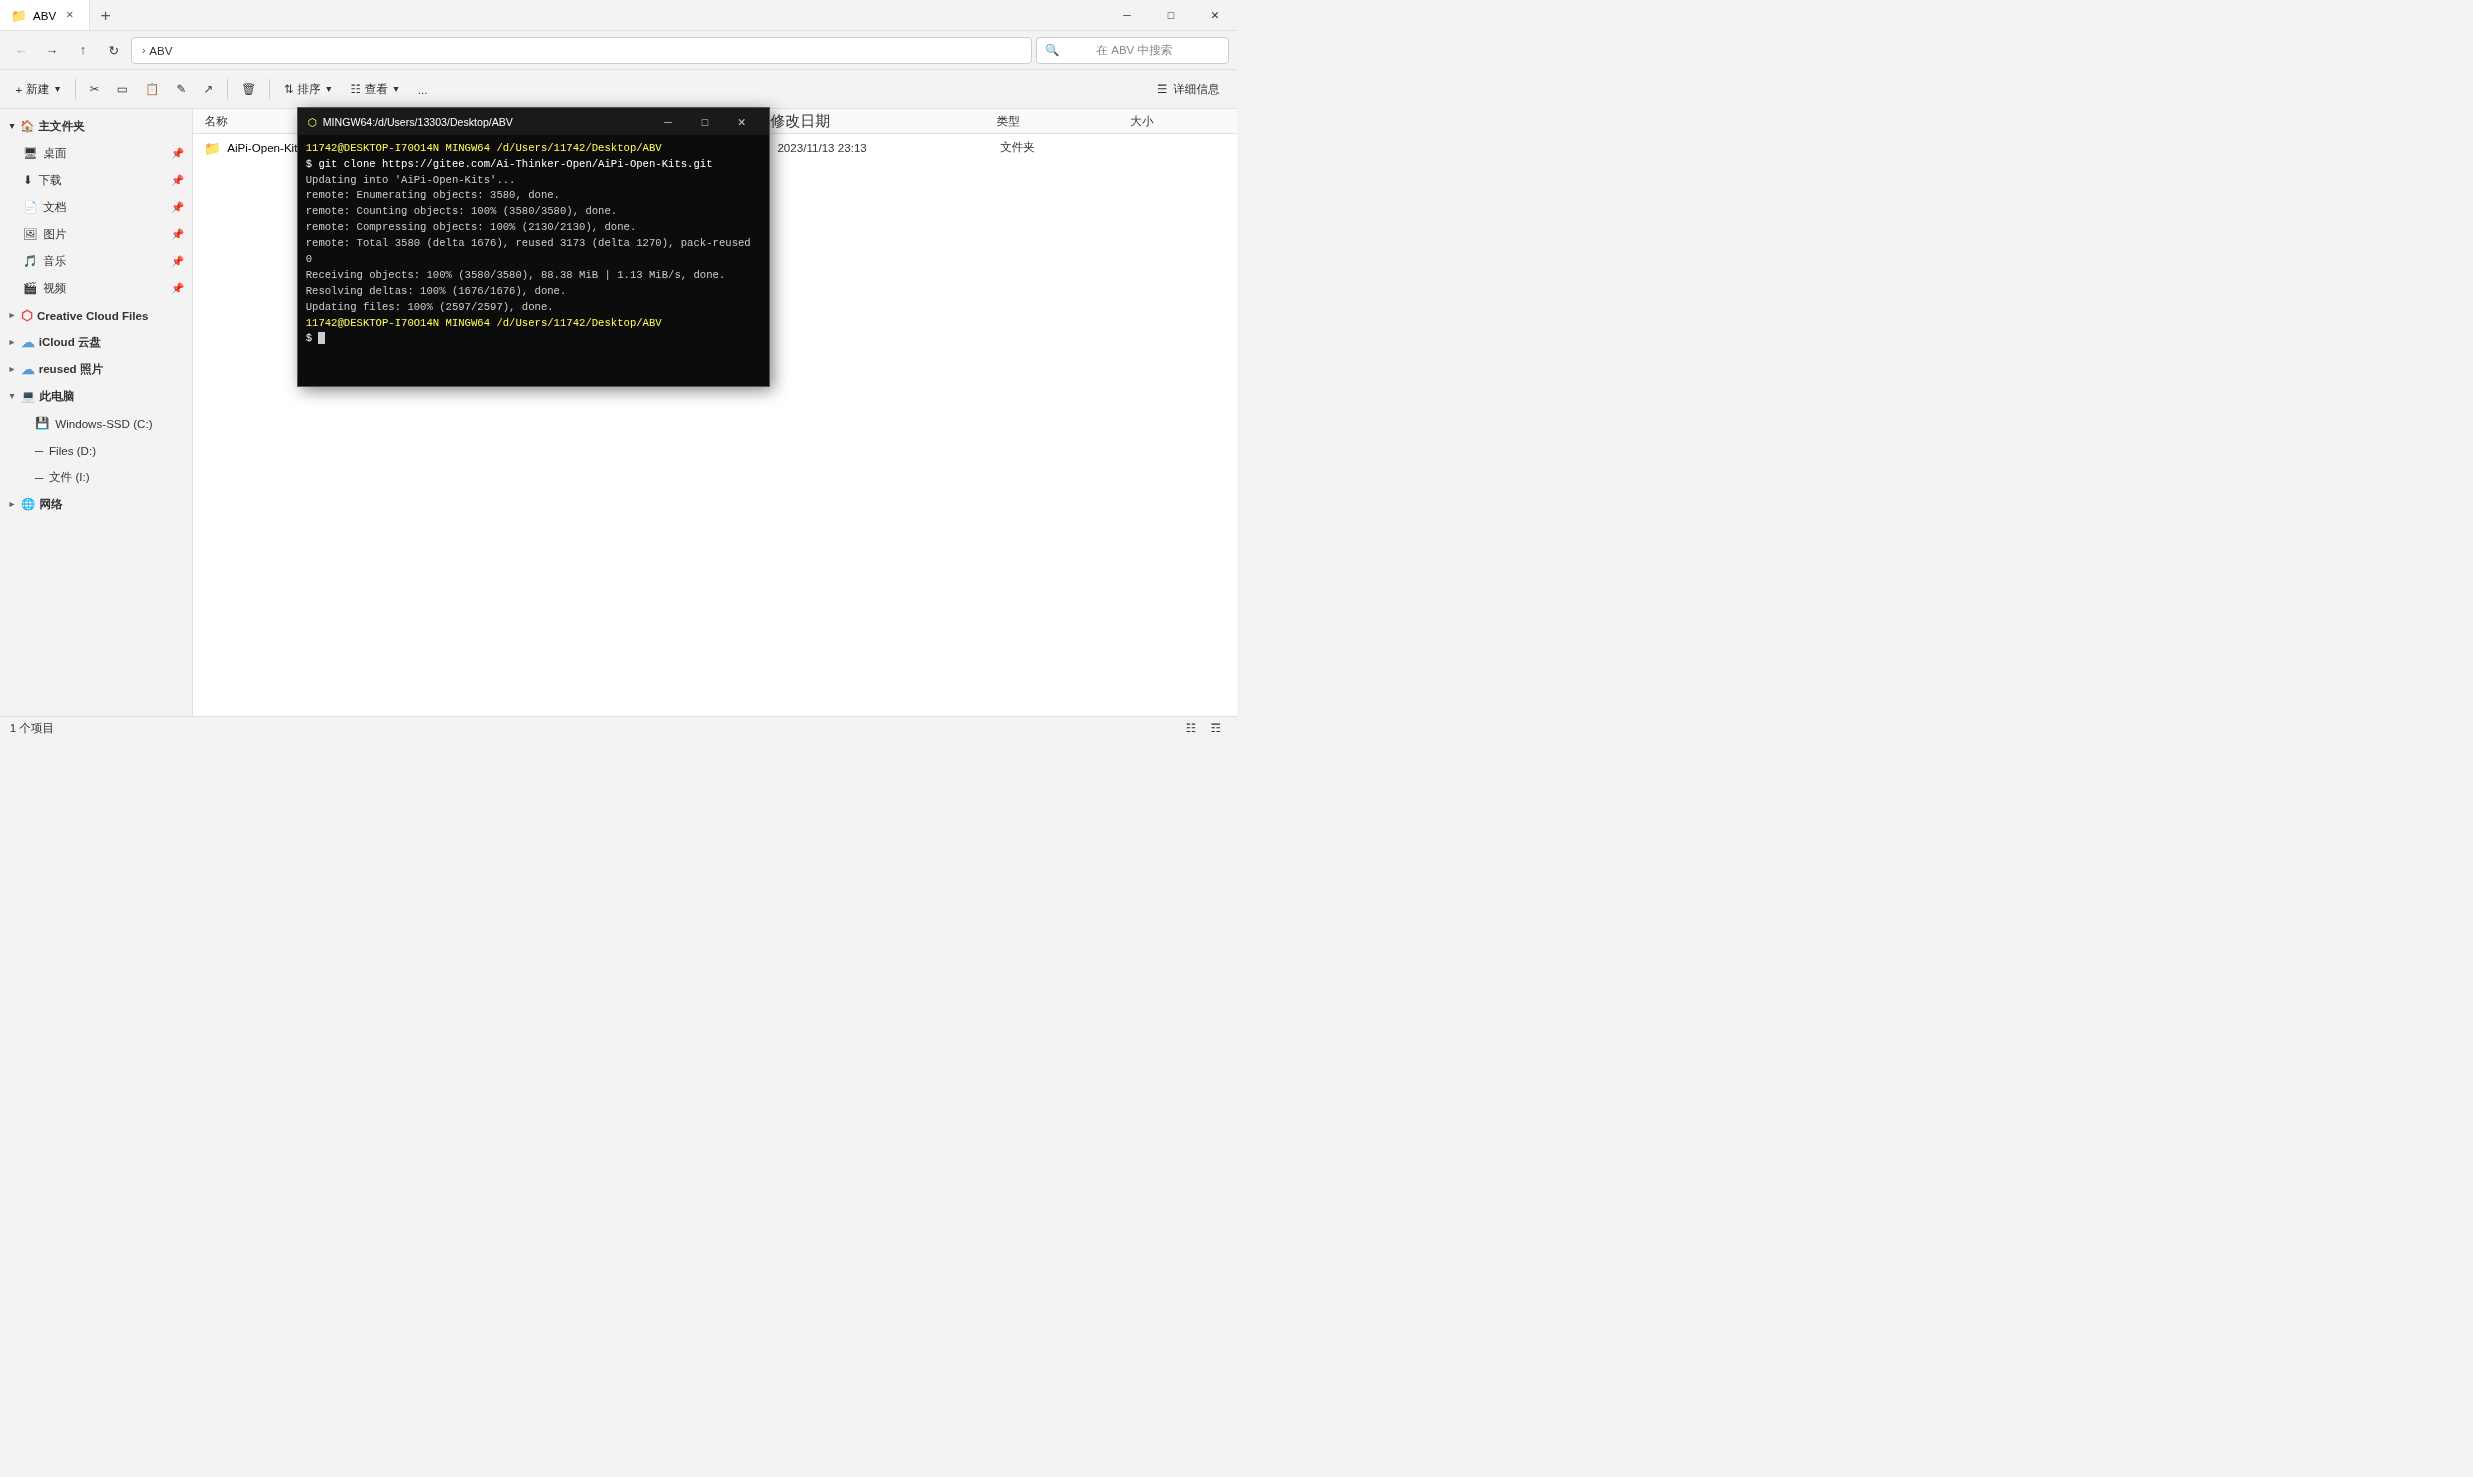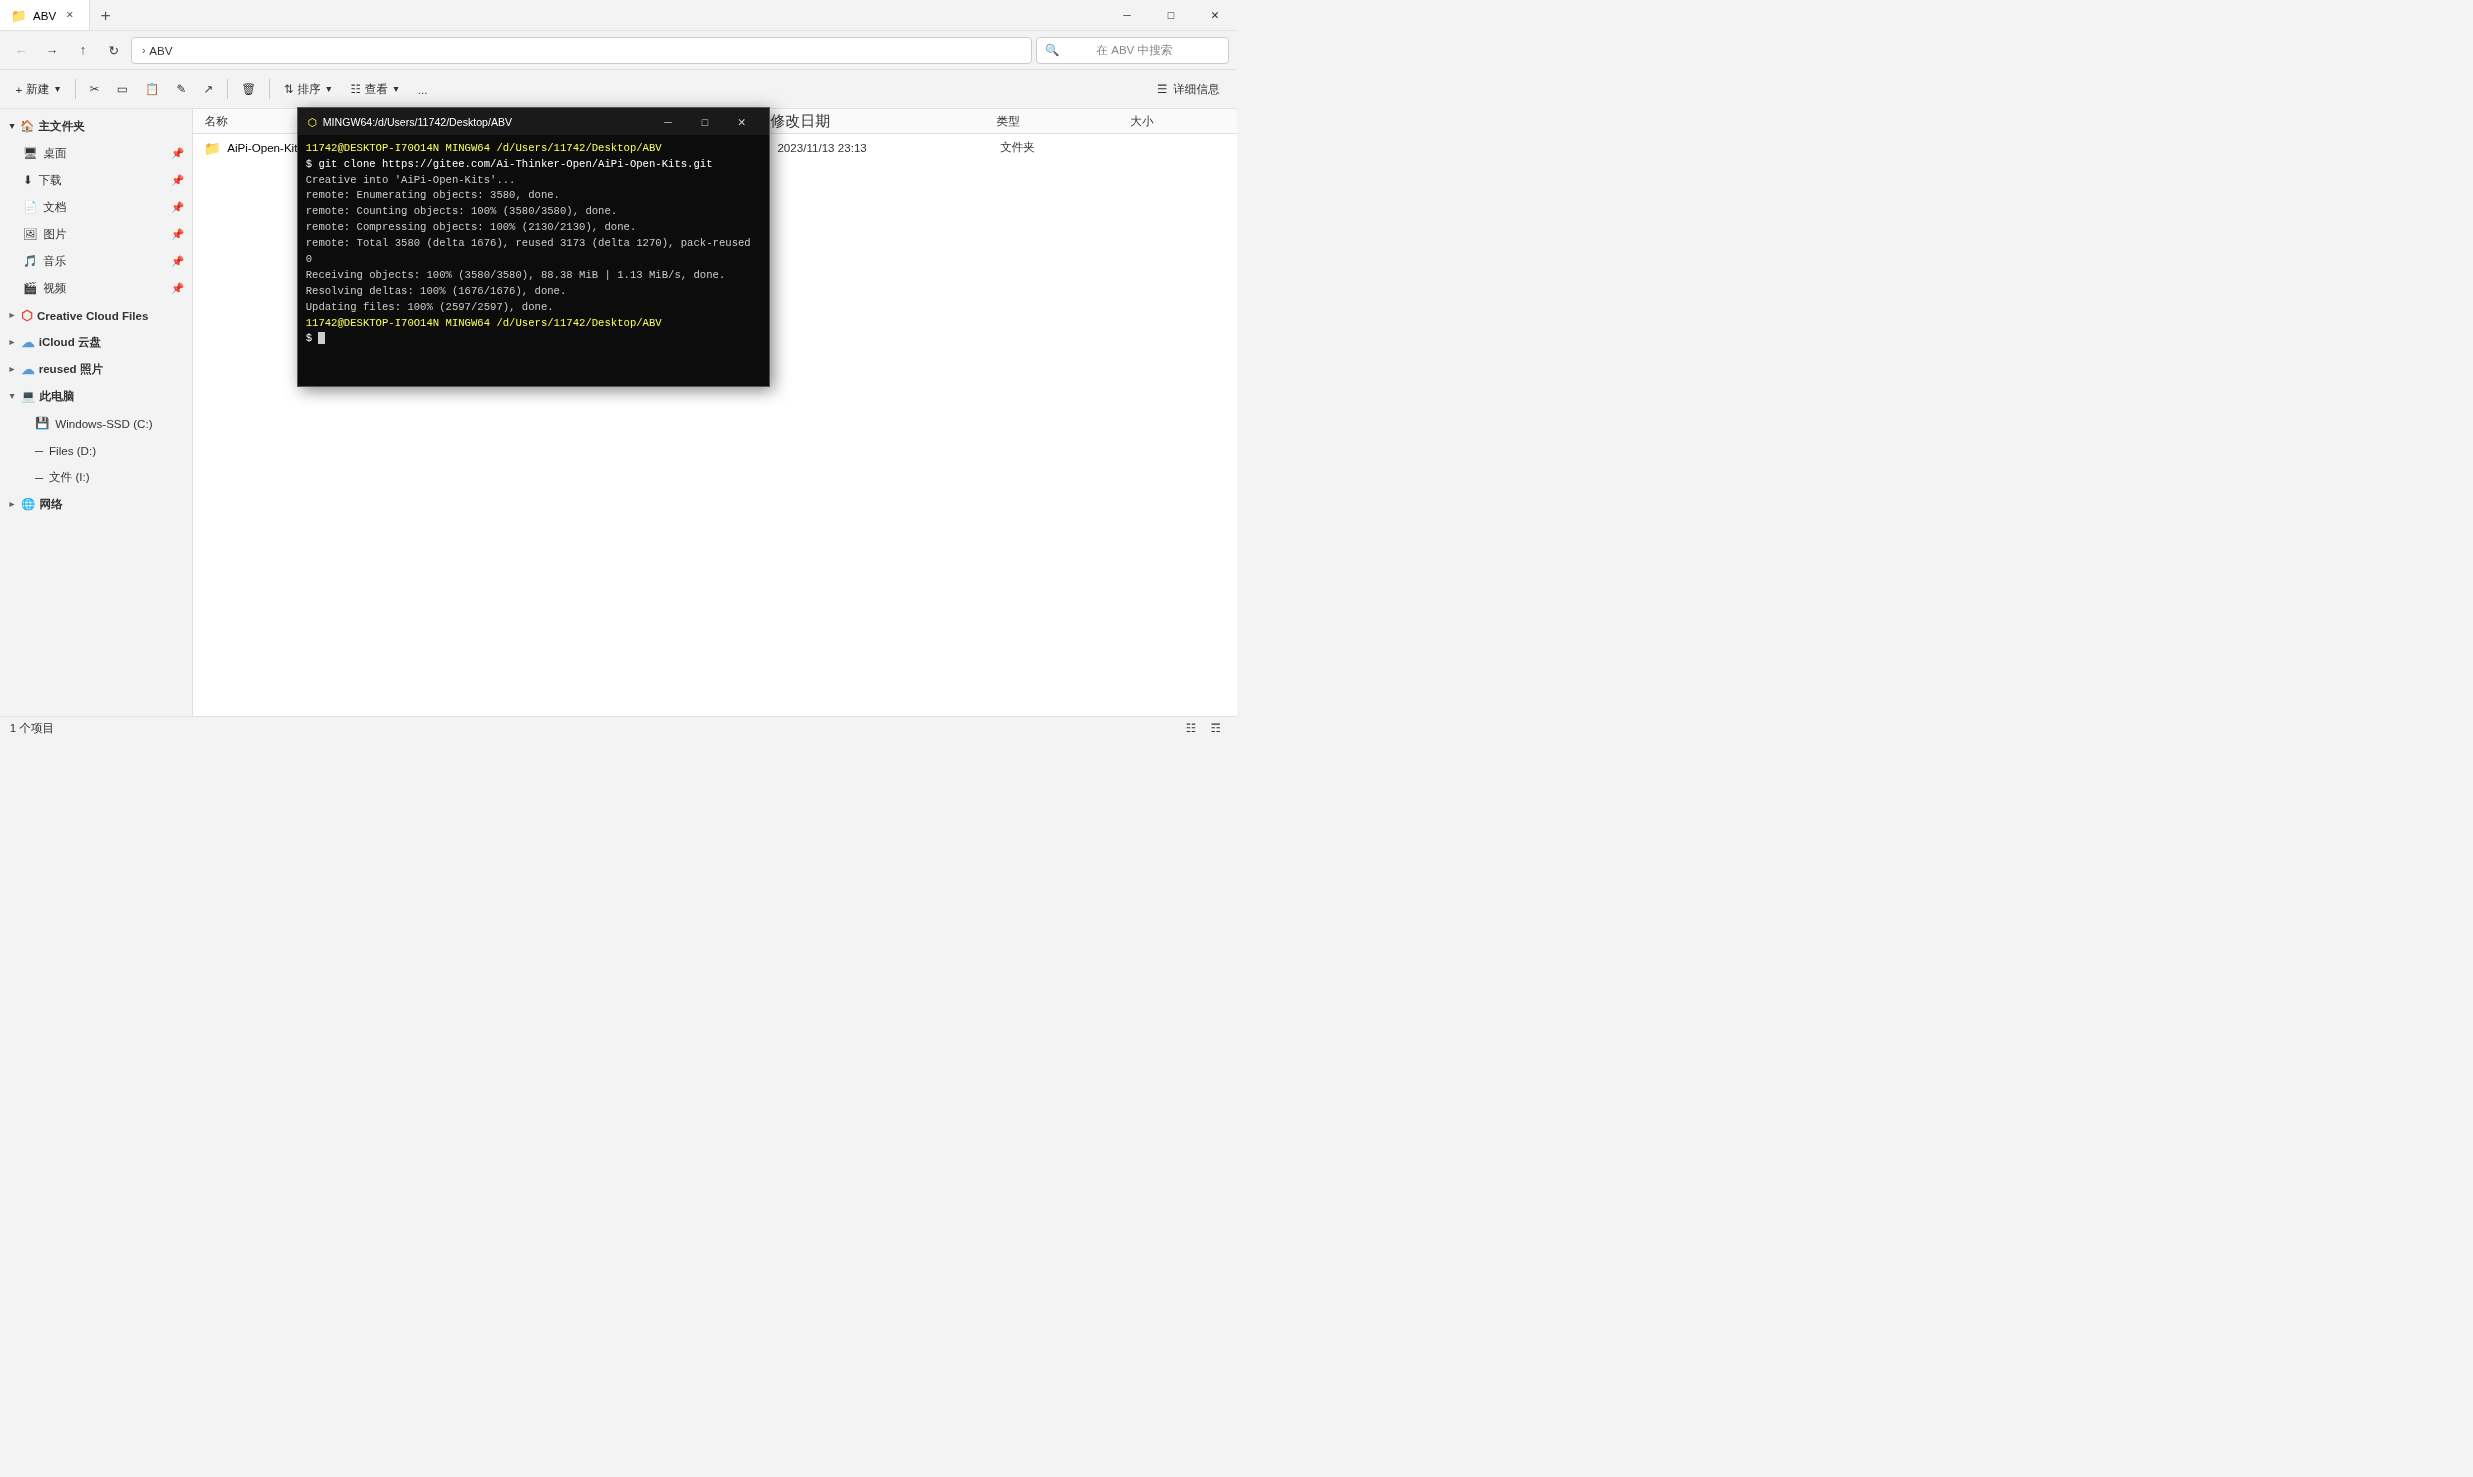--- a/index.html
+++ b/index.html
@@ -563,36 +563,36 @@
   <div class="status-view-btns">
     <div class="view-btn">☷</div>
     <div class="view-btn">☶</div>
   </div>
 </div>
 
 <div class="terminal-window">
   <div class="terminal-titlebar">
     <div class="terminal-title">
       <span style="color:#ffff55;">⬡</span>
-      <span>MINGW64:/d/Users/11742/Desktop/ABV</span>
+      <span>MINGW64:/d/Users/13303/Desktop/ABV</span>
     </div>
     <div class="terminal-controls">
       <div class="term-btn">─</div>
       <div class="term-btn">□</div>
       <div class="term-btn close-btn">✕</div>
     </div>
   </div>
   <div class="terminal-body">
     <div>
       <span style="color:#ffff55;">11742@DESKTOP-I70O14N MINGW64 /d/Users/11742/Desktop/ABV</span>
     </div>
     <div>
       <span style="color:#ffffff;">$ git clone https://gitee.com/Ai-Thinker-Open/AiPi-Open-Kits.git</span>
     </div>
-    <div style="color:#cccccc;">Creative into 'AiPi-Open-Kits'...</div>
+    <div style="color:#cccccc;">Updating into 'AiPi-Open-Kits'...</div>
     <div style="color:#cccccc;">remote: Enumerating objects: 3580, done.</div>
     <div style="color:#cccccc;">remote: Counting objects: 100% (3580/3580), done.</div>
     <div style="color:#cccccc;">remote: Compressing objects: 100% (2130/2130), done.</div>
     <div style="color:#cccccc;">remote: Total 3580 (delta 1676), reused 3173 (delta 1270), pack-reused 0</div>
     <div style="color:#cccccc;">Receiving objects: 100% (3580/3580), 88.38 MiB | 1.13 MiB/s, done.</div>
     <div style="color:#cccccc;">Resolving deltas: 100% (1676/1676), done.</div>
     <div style="color:#cccccc;">Updating files: 100% (2597/2597), done.</div>
     <div>
       <span style="color:#ffff55;">11742@DESKTOP-I70O14N MINGW64 /d/Users/11742/Desktop/ABV</span>
     </div>

